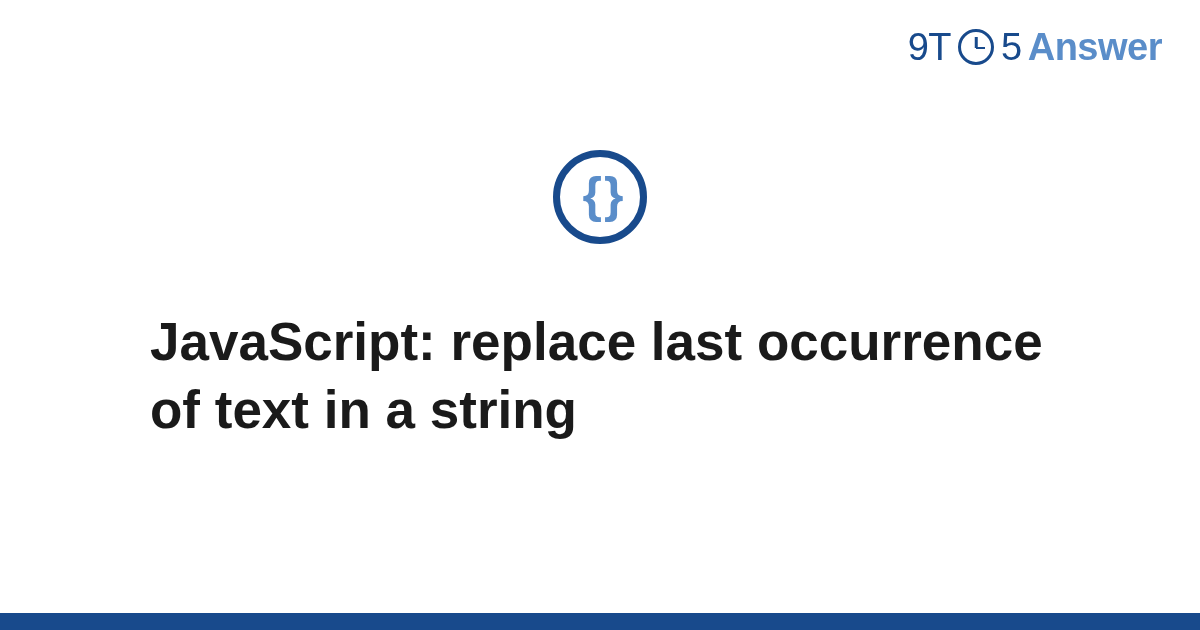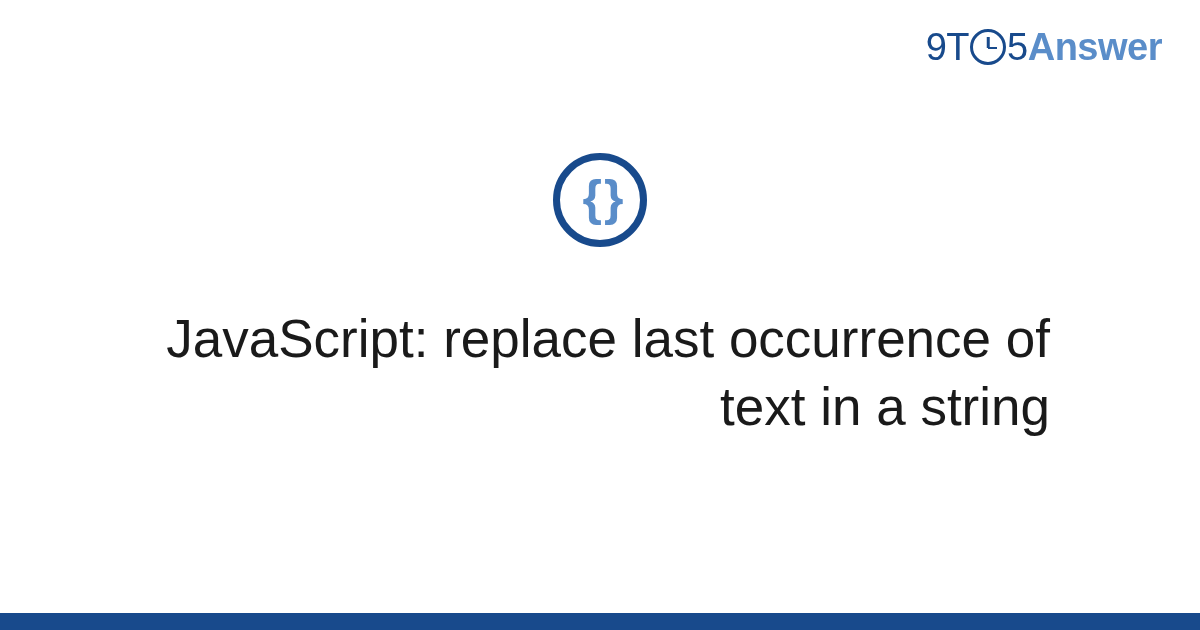--- a/index.html
+++ b/index.html
@@ -1,18 +1,19 @@
 <!DOCTYPE html>
 <html><head>
   <meta charset="utf-8">
   <style>
     * {
       margin: 0;
       padding: 0;
       box-sizing: border-box;
+      gap: 6px;
     }
     body {
       width: 1200px;
       height: 630px;
       font-family: Arial, Helvetica, sans-serif;
       background: #ffffff;
       position: relative;
       overflow: hidden;
     }
     .logo {
@@ -94,23 +95,23 @@
       font-size: 50px;
       font-weight: 700;
       color: #5a8dc9;
       letter-spacing: -6px;
       line-height: 1;
       position: relative;
       top: -2px;
     }
     .title {
       font-size: 53px;
-      font-weight: 400;
+      font-weight: 700;
       color: #1a1a1a;
-      text-align: right;
+      text-align: left;
       line-height: 1.28;
       max-width: 900px;
     }
     .footer-bar {
       position: absolute;
       bottom: 0;
       left: 0;
       width: 100%;
       height: 17px;
       background: #184a8c;

